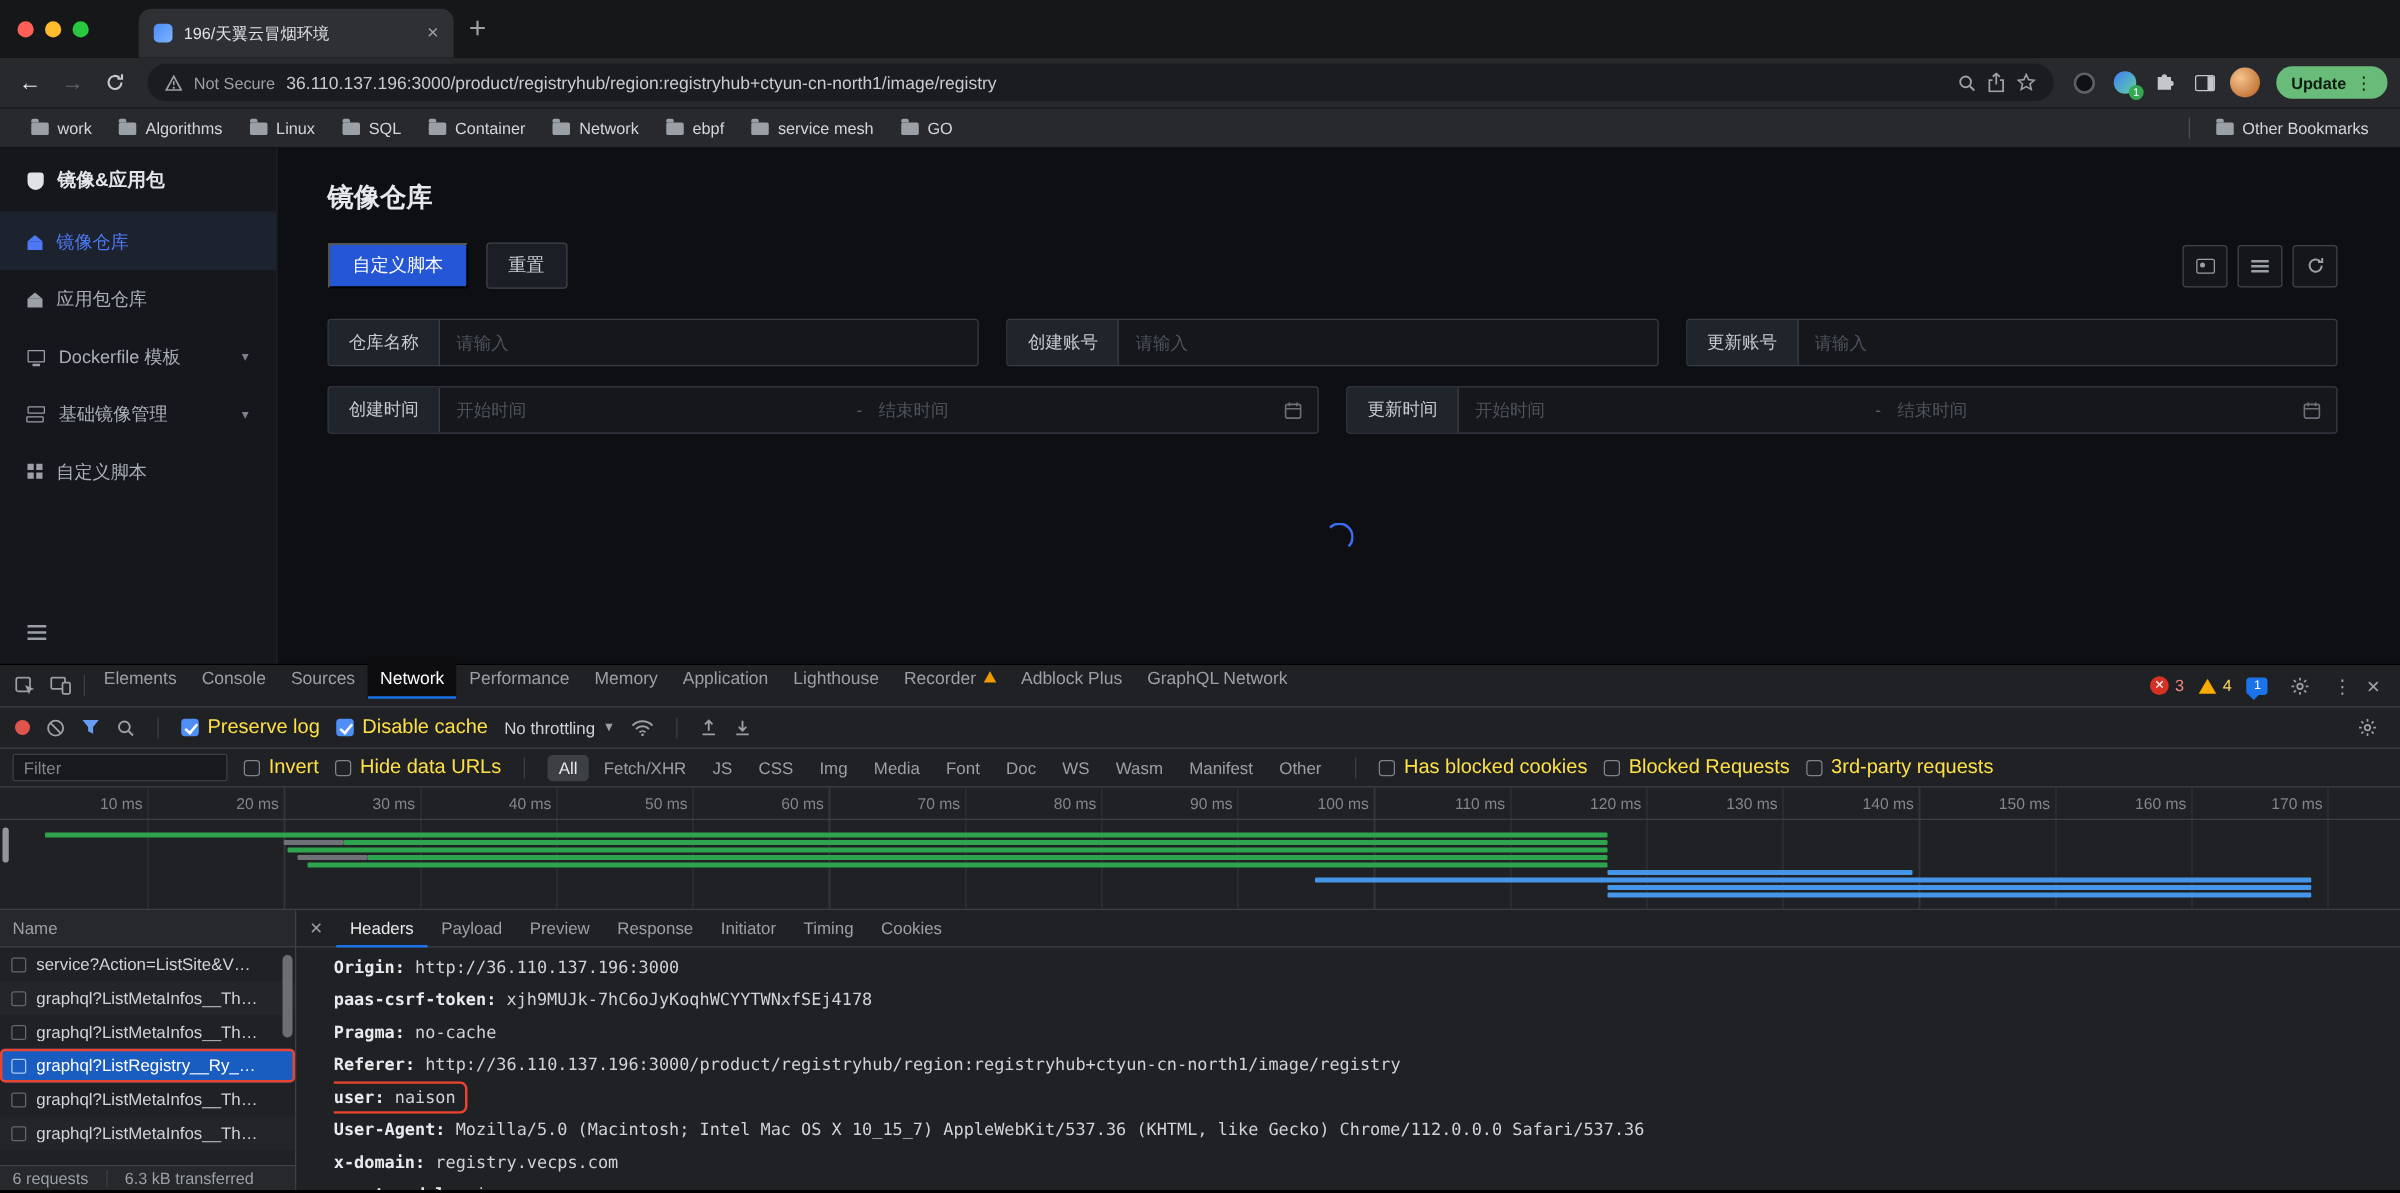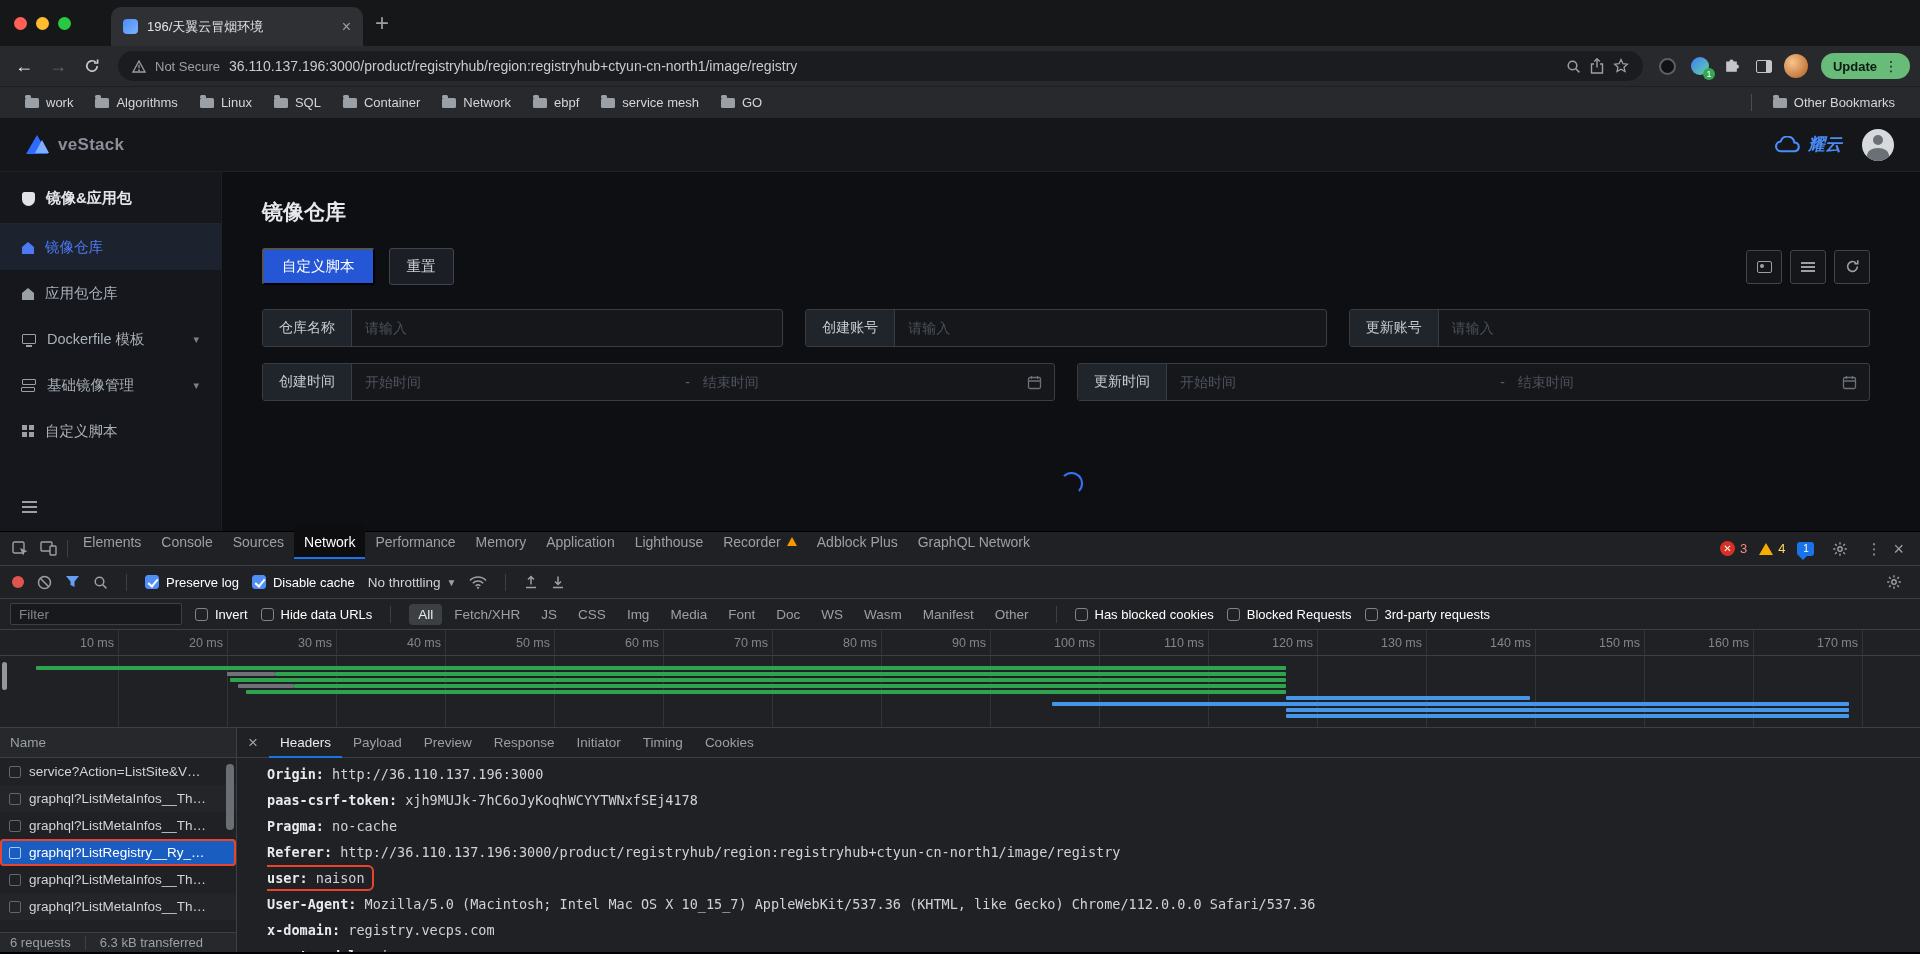--- a/index.html
+++ b/index.html
@@ -121,21 +121,21 @@
   .warn-badge { display:flex; align-items:center; gap:5px; color:#fdd663; font-size:13px; }
   .warn-ic { width:0; height:0; border-left:7px solid transparent; border-right:7px solid transparent; border-bottom:12px solid #f9ab00; }
   .msg-badge { display:flex; align-items:center; }
   .bubble-ic { min-width:17px; height:14px; background:#1a73e8; border-radius:3px; color:#fff; font-size:10px; display:flex; align-items:center; justify-content:center; position:relative; }
   .bubble-ic::after { content:""; position:absolute; left:2px; bottom:-4px; border-left:4px solid transparent; border-right:4px solid transparent; border-top:4px solid #1a73e8; }
   .kebab { color:#9aa0a6; font-size:15px; }
   .dt-close { color:#9aa0a6; font-size:18px; line-height:1; }
 
   .dt-toolbar { height:33px; display:flex; align-items:center; gap:13px; padding:0 12px; border-bottom:1px solid #3c4043; flex:none; }
   .rec-dot { width:12px; height:12px; border-radius:50%; background:#e0544e; flex:none; }
-  .dtcheck { display:flex; align-items:center; gap:7px; font-size:13px; color:#ffffff; white-space:nowrap; }
+  .dtcheck { display:flex; align-items:center; gap:7px; font-size:16px; color:#fde047; white-space:nowrap; }
   .cb { width:14px; height:14px; border:1.6px solid #7e848b; border-radius:3px; position:relative; flex:none; background:transparent; }
   .cb.on { background:#4f8ef7; border-color:#4f8ef7; }
   .cb.on::after { content:""; position:absolute; left:4px; top:1px; width:4px; height:8px; border-right:2px solid #fff; border-bottom:2px solid #fff; transform:rotate(40deg); }
   .throttle { display:flex; align-items:center; gap:6px; font-size:13.5px; color:#cfd3d8; white-space:nowrap; }
   .caret { font-size:10px; color:#9aa0a6; }
   .dt-toolbar .spacer { flex:1; }
 
   .dt-filterbar { height:31px; display:flex; align-items:center; gap:13px; padding:0 10px; border-bottom:1px solid #3c4043; flex:none; }
   .filter-input { width:172px; height:22px; background:#18191c; border:1px solid #3c4043; border-radius:2px; color:#e8eaed; font-size:13.5px; padding:0 8px; outline:none; font-family:inherit; }
   .filter-input::placeholder { color:#80868b; }
@@ -312,33 +312,20 @@
     <span class="bm-right">
         <span class="bm-divider"></span>
         <span class="bm-item">
           <span class="folder-ic"></span>
           <span>Other Bookmarks</span>
         </span>
       </span>
     </div>
 
   <div class="page">
-    <div class="app-header">
-      <span class="logo-tri"></span>
-      <span class="brand">veStack</span>
-      <div class="hdr-right">
-        <span class="corner-brand">
-          <svg width="27" height="17" viewBox="0 0 26 16">
-              <path d="M6 14.5a4.7 4.7 0 0 1-.6-9.4A6.8 6.8 0 0 1 18.6 6a4.3 4.3 0 0 1 .9 8.5Z" fill="none" stroke="#4b8df8" stroke-width="2"></path>
-            </svg>
-          <span>耀云</span>
-        </span>
-        <span class="avatar-page"></span>
-      </div>
-    </div>
 
     <div class="page-body">
       <aside class="sidebar">
         <div class="section-row">
           <span class="icn i-shield"></span>
           <span>镜像&amp;应用包</span>
         </div>
         <div>
 
             <div class="side-item active">

